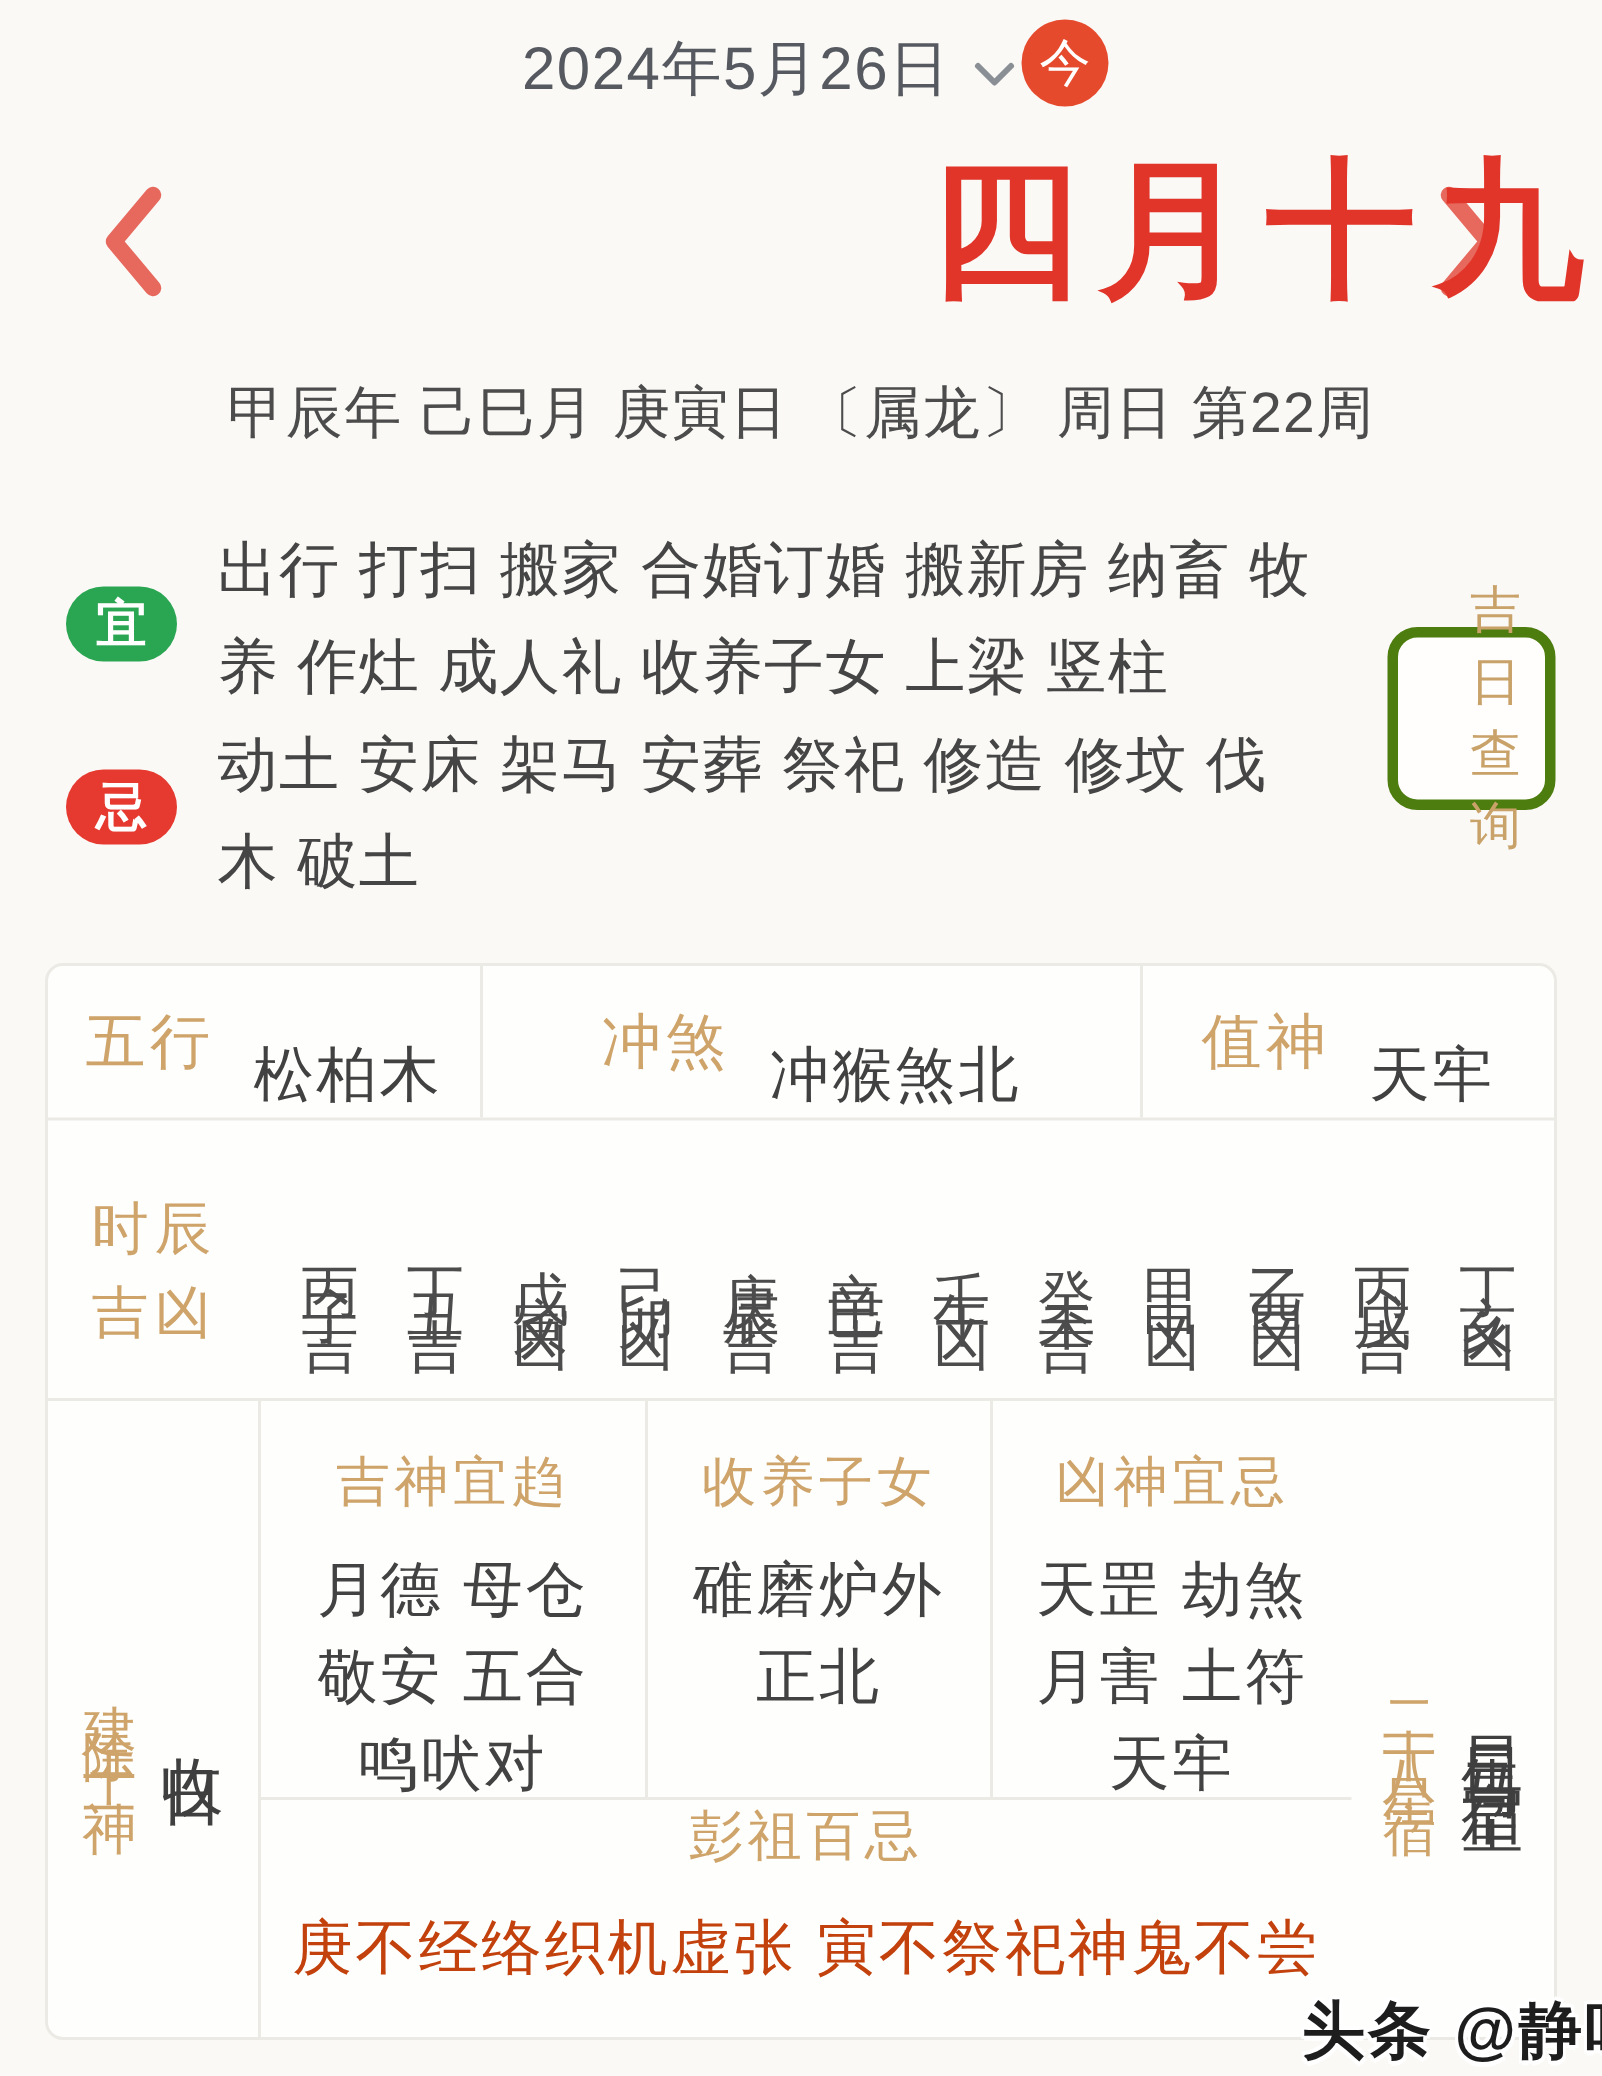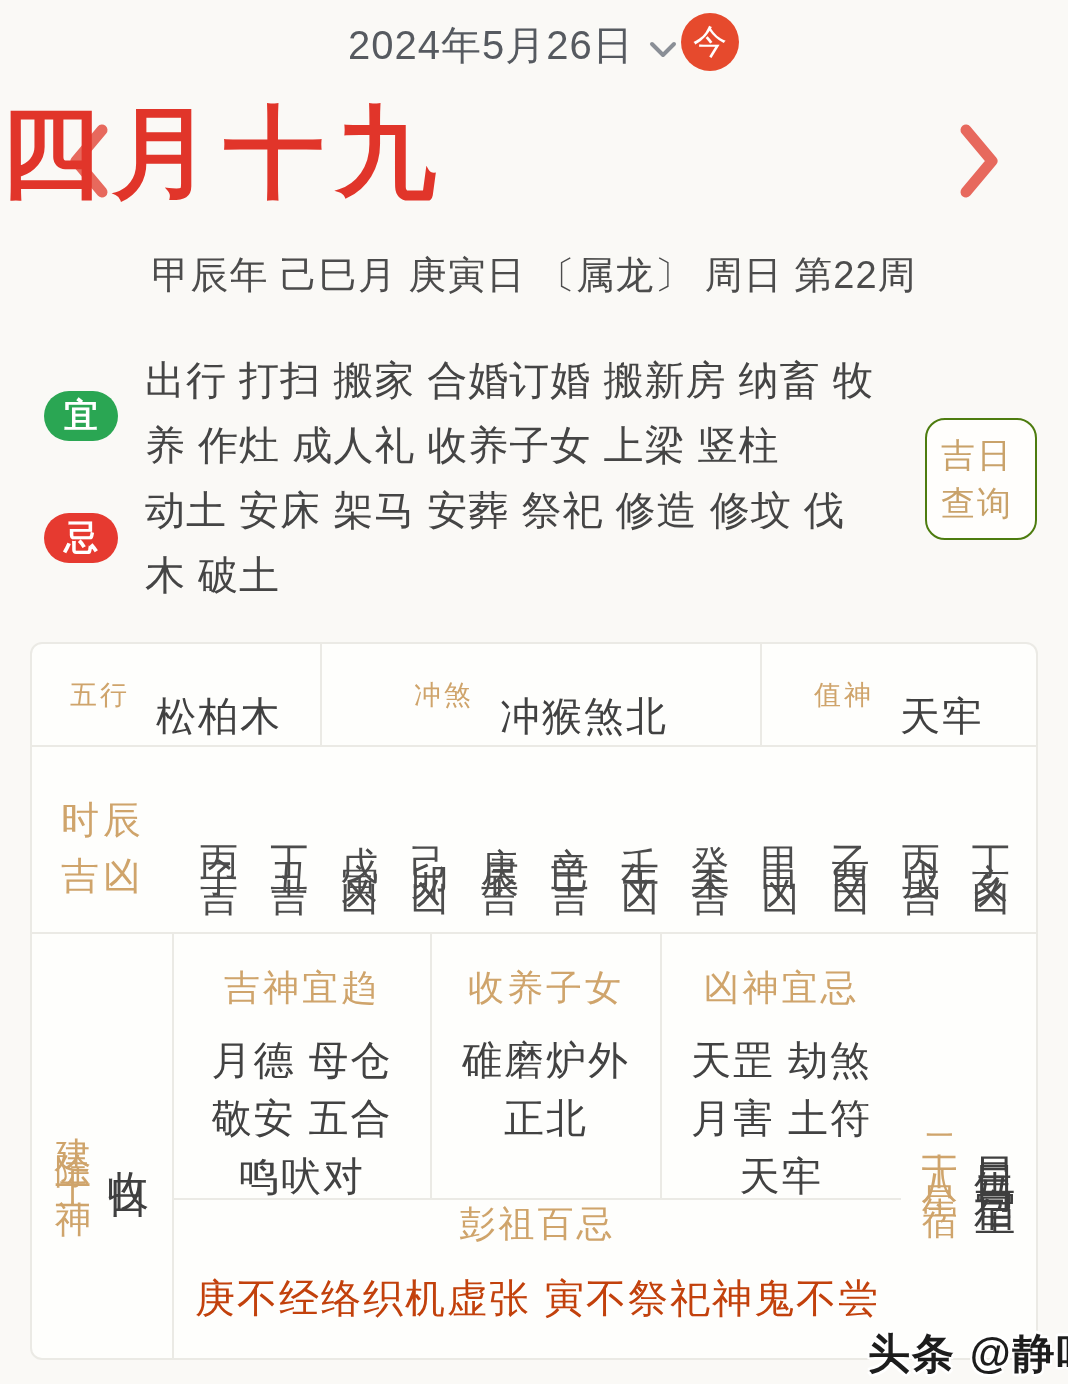--- a/index.html
+++ b/index.html
@@ -14,21 +14,21 @@
   .date-text{font-size:40px;color:#565a60;letter-spacing:1px;}
   .chevron-down{width:30px;height:20px;margin-top:8px;}
   .today-badge{
     position:absolute;left:681px;top:13px;width:58px;height:58px;border-radius:50%;
     background:#e64a2d;color:#fff;font-size:34px;display:flex;align-items:center;justify-content:center;
   }
   .nav-arrow{position:absolute;top:122px;width:44px;height:78px;}
   .nav-arrow.prev{left:66px;}
   .nav-arrow.next{left:958px;}
   .lunar-title{
-    position:absolute;left:0;top:96px;width:100%;text-align:left;
+    position:absolute;left:0;top:96px;width:100%;text-align:right;
     font-family:"Liberation Serif","DejaVu Serif",serif;font-weight:bold;
     font-size:100px;line-height:116px;color:#e1352a;letter-spacing:12px;
   }
   .ganzhi-line{
     position:absolute;left:0;top:250px;width:100%;text-align:center;
     font-size:38px;color:#4c4c4c;letter-spacing:1px;
   }
   
   .badge{
     position:absolute;left:44px;width:74px;height:50px;border-radius:26px;
@@ -37,37 +37,37 @@
   .badge.yi{top:391px;background:#2aa653;}
   .badge.ji{top:513px;background:#e63a30;}
   .acts{
     position:absolute;left:145px;width:740px;
     font-size:40px;line-height:65px;color:#454545;letter-spacing:1px;word-break:break-all;
   }
   .acts.yi-list{top:348px;}
   .acts.ji-list{top:478px;}
   .lucky-btn{
     position:absolute;left:925px;top:418px;width:112px;height:122px;box-sizing:border-box;
-    background:#fffefc;border:2px solid #4d7c0f;border-radius:20px;
+    background:#fffefc;border:7px solid #4d7c0f;border-radius:20px;
     color:#c9a26a;font-size:34px;line-height:48px;display:flex;align-items:center;justify-content:center;
-    text-align:left;letter-spacing:2px;padding:0 14px;
+    text-align:right;letter-spacing:2px;padding:0 14px;
   }
   
   .alm-table{
     position:absolute;left:30px;top:642px;width:1008px;height:718px;box-sizing:border-box;
     background:#fefefc;border:2px solid #ebeae5;border-radius:12px;overflow:hidden;
   }
   .t-row{display:flex;box-sizing:border-box;}
   .row1{height:103px;border-bottom:2px solid #ebeae5;}
   .row1 .cell{display:flex;align-items:center;justify-content:center;gap:26px;box-sizing:border-box;height:100%;}
   .c-wuxing{width:290px;border-right:2px solid #ebeae5;}
   .c-chongsha{width:440px;border-right:2px solid #ebeae5;}
   .c-zhishen{flex:1;}
   .gold{color:#cfa46b;}
-  .lbl{font-size:27px;letter-spacing:3px;}
+  .lbl{font-size:40px;letter-spacing:3px;}
   .val{font-size:40px;color:#414141;letter-spacing:2px;margin-top:44px;}
   .row2{height:187px;border-bottom:2px solid #ebeae5;align-items:center;}
   .shichen-label{width:142px;text-align:center;font-size:38px;line-height:56px;letter-spacing:4px;margin-top:16px;}
   .hour-cols{flex:1;display:flex;justify-content:space-around;padding:0 10px;}
   .hour-col{
     writing-mode:vertical-rl;text-orientation:upright;
     font-size:38px;color:#4c4c4c;letter-spacing:16px;line-height:1;
   }
   .row34{height:428px;}
   .c-jianchu{width:142px;border-right:2px solid #ebeae5;display:flex;align-items:center;justify-content:center;gap:16px;box-sizing:border-box;}

